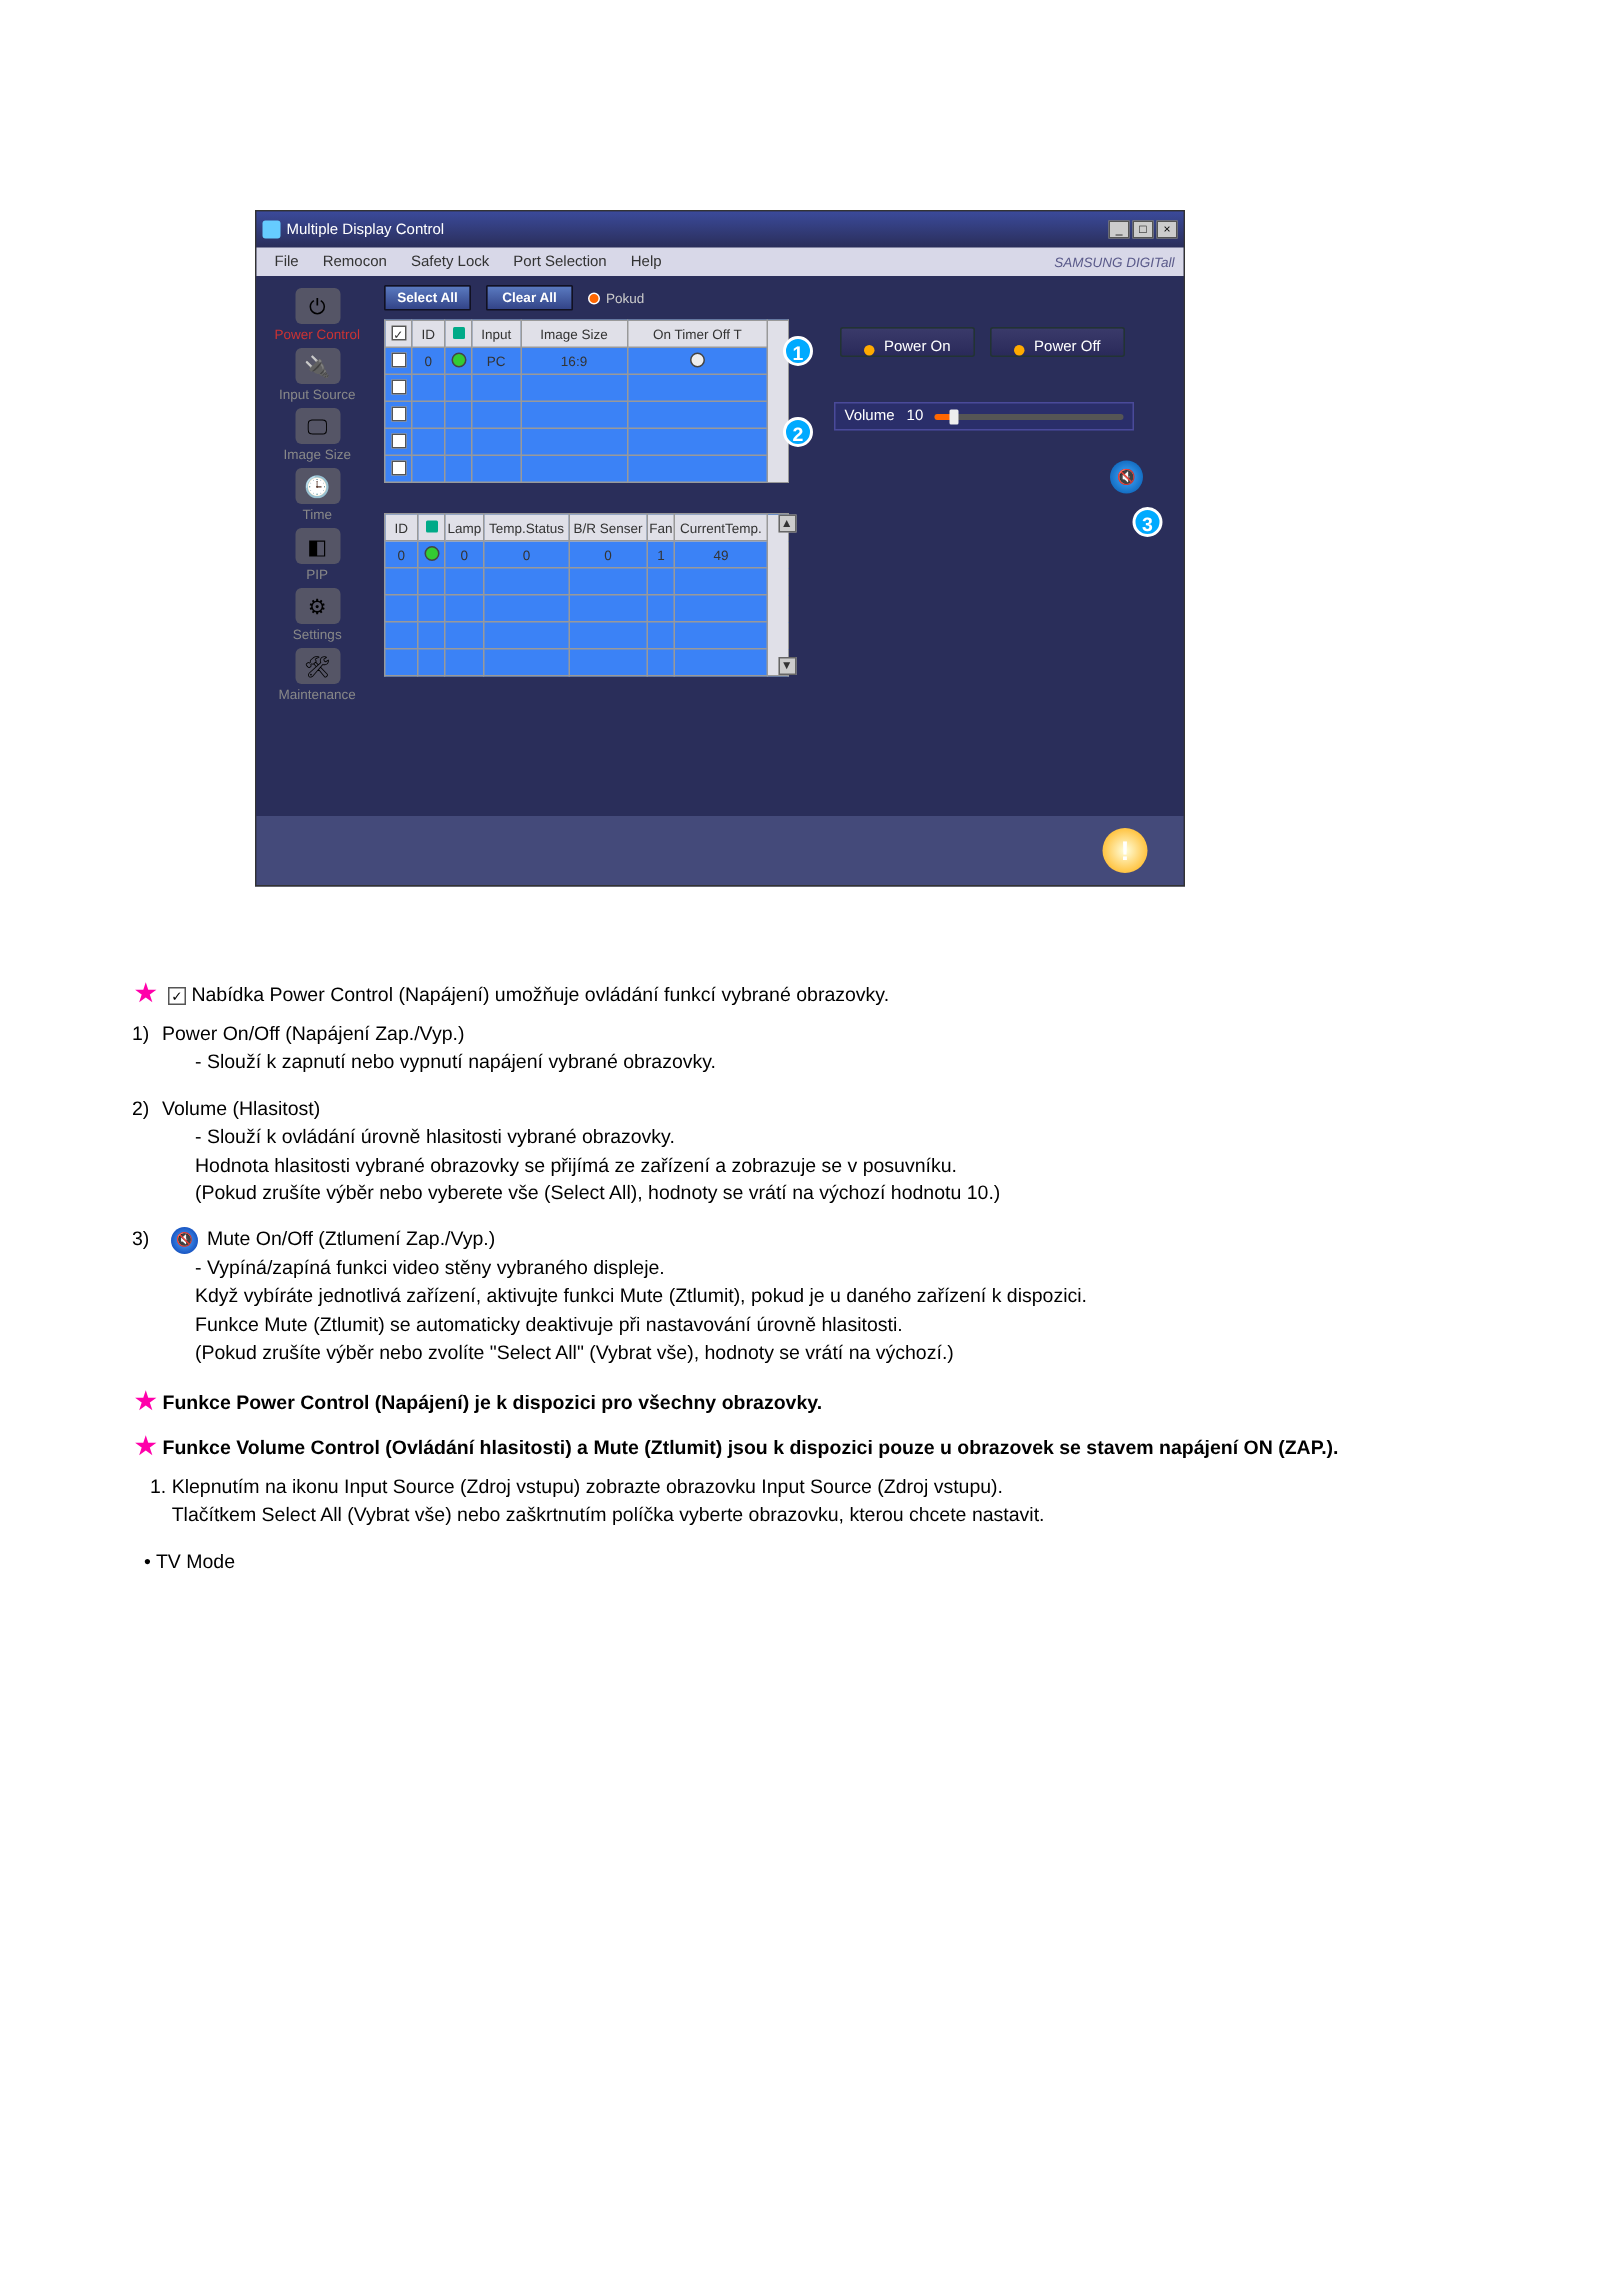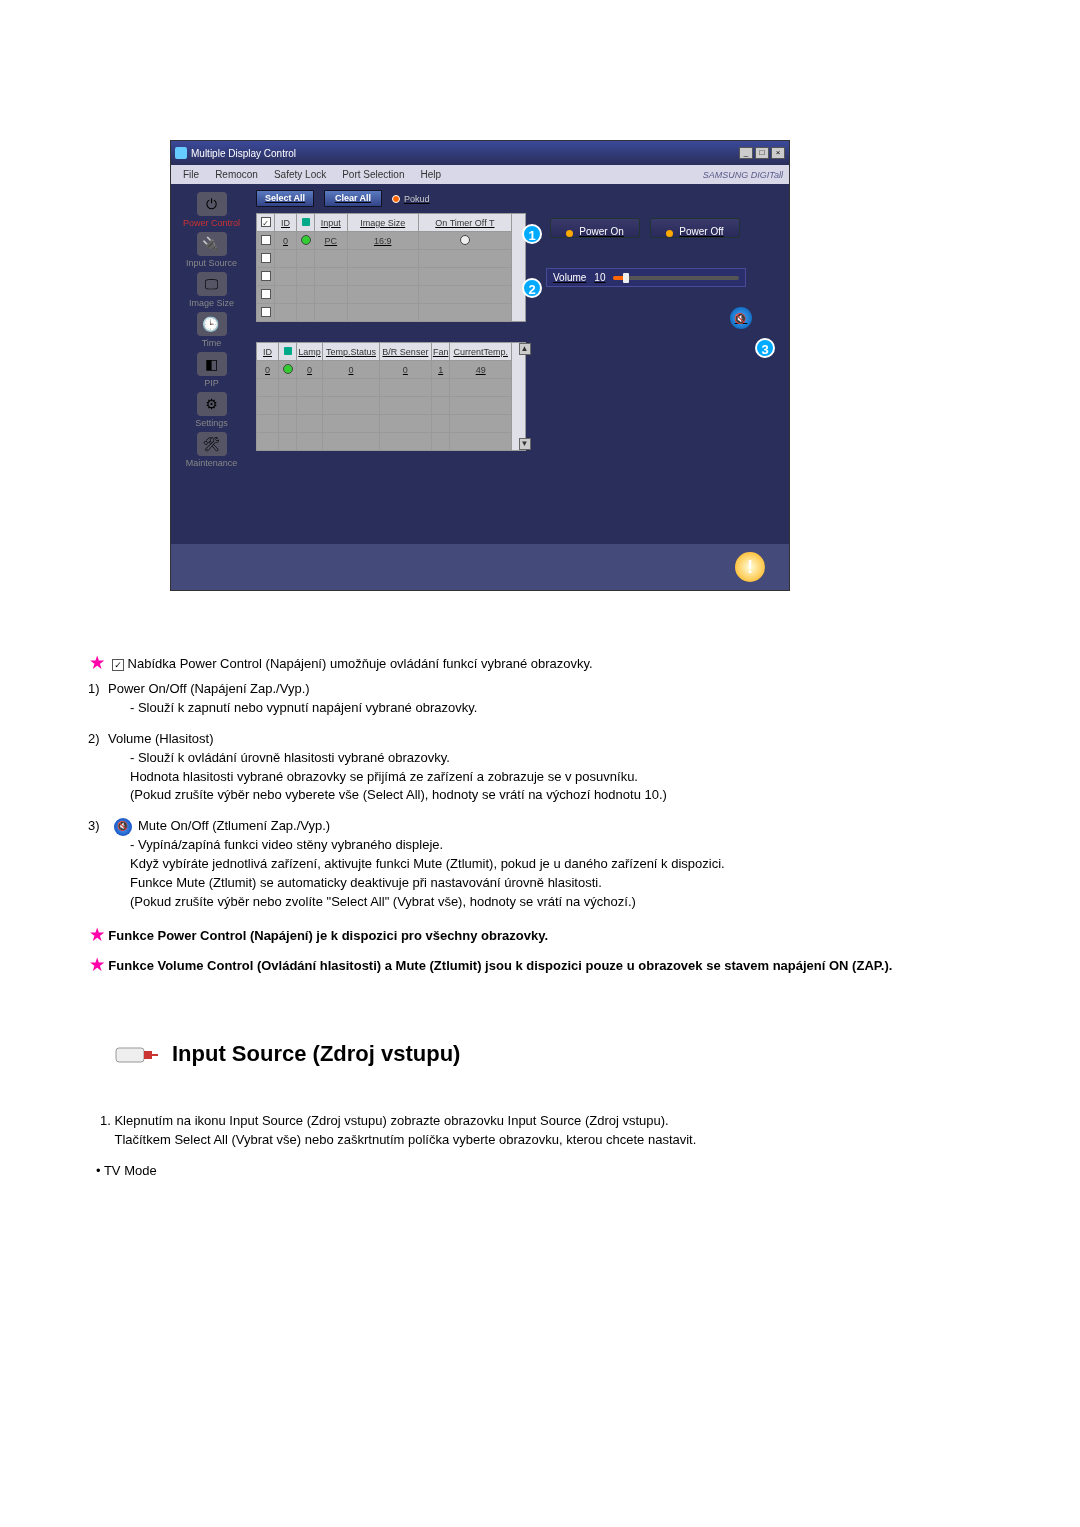--- a/index.html
+++ b/index.html
@@ -17,28 +17,28 @@
 .menubar .brand { position: absolute; right: 6px; font-style: italic; color: #5a5a8a; font-size: 9px; }
 
 .app-body { display: flex; background: #2a2e5a; height: 360px; }
 .sidebar { width: 81px; background: #2a2e5a; padding: 8px 2px; }
 .sideitem { text-align: center; margin-bottom: 4px; cursor: pointer; }
 .sideitem .sicon { width: 30px; height: 24px; margin: 0 auto 2px; border-radius: 4px; background: #556; display: flex; align-items: center; justify-content: center; font-size: 14px; }
 .sideitem .slabel { font-size: 9px; color: #888; }
 .sideitem.active .slabel { color: #c33; }
 
 .mainarea { flex: 1; padding: 6px 4px; position: relative; }
-.toparea { display: flex; gap: 10px; text-decoration: underline; }
+.toparea { display: flex; gap: 20px; }
 .tables { width: 270px; }
 .btnrow { display: flex; align-items: center; gap: 10px; margin-bottom: 6px; }
 .btn3d { width: 58px; height: 17px; background: linear-gradient(#5a7ac0, #334488); border: 1px solid #112; color: #fff; font-size: 9px; font-weight: bold; text-align: center; line-height: 15px; cursor: pointer; border-radius: 1px; }
 .busy { display: flex; align-items: center; gap: 4px; font-size: 9px; color: #ccc; }
 .busy .dot { width: 8px; height: 8px; border-radius: 50%; background: #f60; border: 1px solid #fff; }
 
-table.grid { width: 100%; border-collapse: collapse; background: #a3a3a3; font-size: 9px; }
+table.grid { width: 100%; border-collapse: collapse; background: #3b82f6; font-size: 9px; }
 table.grid th, table.grid td { border: 1px solid #999; height: 18px; text-align: center; color: #333; }
 table.grid th { background: #e0e0e8; font-weight: normal; }
 .chk { width: 10px; height: 10px; border: 1px solid #555; display: inline-block; background: #fff; }
 .chk.on::after { content: "✓"; font-size: 8px; line-height: 8px; }
 .led { width: 10px; height: 10px; border-radius: 50%; display: inline-block; border: 1px solid #444; }
 .led.green { background: #3c3; }
 .led.off { background: #eee; }
 .sml { width: 8px; height: 8px; background: #0a8; display: inline-block; border-radius: 1px; }
 .scrollcell { width: 14px; position: relative; }
 .scrollcell .arrow { position: absolute; width: 12px; height: 12px; background: #ccc; border: 1px solid #666; font-size: 8px; text-align: center; line-height: 10px; }
@@ -349,28 +349,18 @@
         <div>Když vybíráte jednotlivá zařízení, aktivujte funkci Mute (Ztlumit), pokud je u daného zařízení k dispozici.</div>
         <div>Funkce Mute (Ztlumit) se automaticky deaktivuje při nastavování úrovně hlasitosti.</div>
         <div>(Pokud zrušíte výběr nebo zvolíte "Select All" (Vybrat vše), hodnoty se vrátí na výchozí.)</div>
       </div>
     </li>
   </ol>
 
   <p class="note"><span class="star">★</span><span>Funkce Power Control (Napájení) je k dispozici pro všechny obrazovky.</span></p>
   <p class="note"><span class="star">★</span><span>Funkce Volume Control (Ovládání hlasitosti) a Mute (Ztlumit) jsou k dispozici pouze u obrazovek se stavem napájení ON (ZAP.).</span></p>
 
-  <div class="section-hdr">
-    <div class="hicon">
-      <svg width="48" height="36" viewBox="0 0 48 36">
-            <rect x="6" y="12" width="28" height="14" rx="3" fill="#eee" stroke="#999"></rect>
-            <rect x="34" y="15" width="8" height="8" fill="#c33"></rect>
-            <line x1="42" y1="19" x2="48" y2="19" stroke="#c33" stroke-width="2"></line>
-          </svg>
-    </div>
-    <h2>Input Source (Zdroj vstupu)</h2>
-  </div>
 
   <p class="pline"><span>1. Klepnutím na ikonu Input Source (Zdroj vstupu) zobrazte obrazovku Input Source (Zdroj vstupu).</span><br>&nbsp;&nbsp;&nbsp;&nbsp;<span>Tlačítkem Select All (Vybrat vše) nebo zaškrtnutím políčka vyberte obrazovku, kterou chcete nastavit.</span></p>
   <p class="bul">• TV Mode</p>
 </div>
 
 </div>
 
 </body></html>

